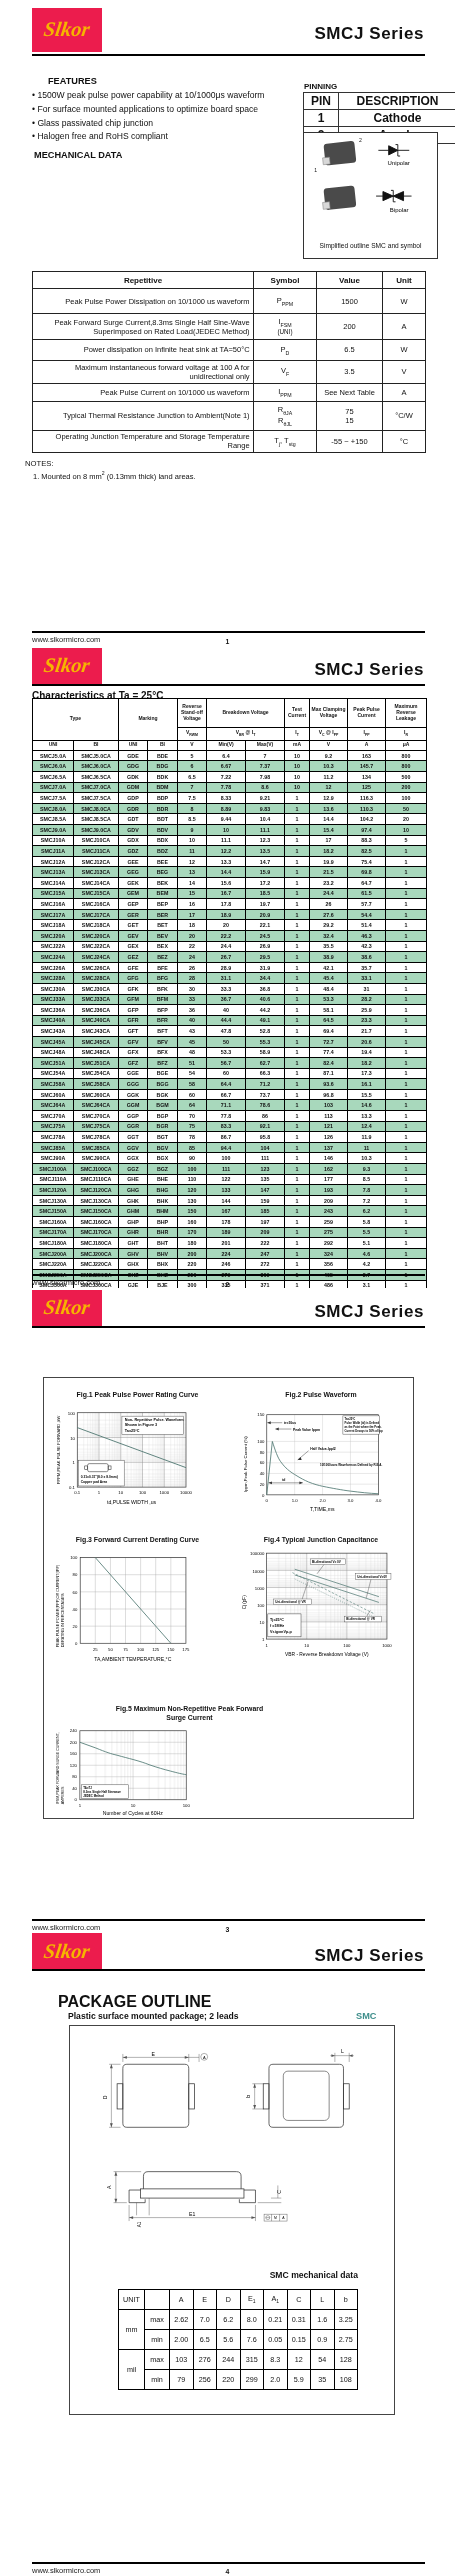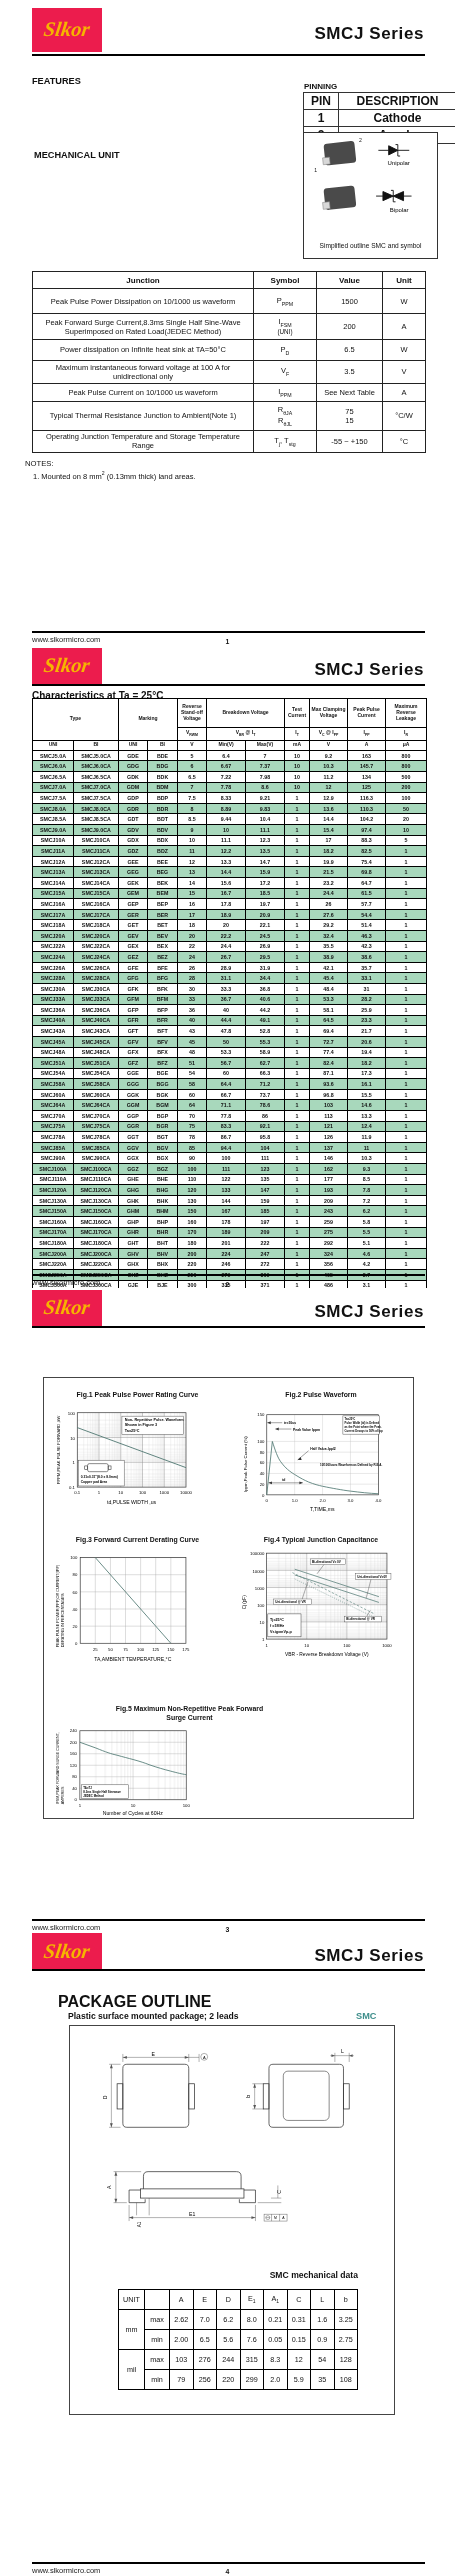--- a/index.html
+++ b/index.html
@@ -15,21 +15,21 @@
   .pageno{position:absolute;left:0;width:455px;text-align:center;font-size:6.9px;font-weight:bold;}
   
   .pintbl{border-collapse:collapse;width:154px;font-size:12px;font-weight:bold;}
   .pintbl td{border:0.9px solid #333;height:12px;text-align:center;}
   
   .outline-box{position:absolute;border:0.9px solid #333;background:#fff;}
   
   .ratings{border-collapse:collapse;width:393px;font-size:7.5px;table-layout:fixed;}
   .ratings td,.ratings th{border:0.9px solid #222;padding:1.1px 3.4px;}
   .ratings .c{text-align:center;}
-  .ratings .pl{text-align:center;}
+  .ratings .pl{text-align:right;}
   .ratings th{font-size:8px;}
   
   .chartbl{border-collapse:collapse;width:393px;table-layout:fixed;font-size:5.3px;font-weight:bold;}
   .chartbl td,.chartbl th{border:0.6px solid #000;text-align:center;padding:0;line-height:1.15;}
   .chartbl thead th{font-size:5px;}
   .chartbl tbody td{height:9.6px;}
   .chartbl tbody tr:nth-child(even) td{background:#a8d8bc;}
   .chartbl,.chartbl tr:first-child th{border-top:1.1px solid #000;}
   .chartbl{border:1.1px solid #000;}
   sub{font-size:70%;}
@@ -44,23 +44,29 @@
 </head>
 <body>
 
 <div class="page" style="height:645px">
   <div class="logo" style="top:7.5px;height:44px">
       <span>Slkor</span>
     </div>
   <div class="series-title" style="top:24px">SMCJ Series</div>
   <div class="rule" style="top:54px"></div>
 
-  <div class="abs b" style="left:32px;top:76px;font-size:9.2px">FEATURES</div>
-
-  <div class="abs b" style="left:34px;top:150px;font-size:9.2px">MECHANICAL UNIT</div>
+  <div class="abs b" style="left:48px;top:76px;font-size:9.2px">FEATURES</div>
+  <div class="abs" style="left:32px;top:89px;font-size:8.6px;line-height:13.8px;width:270px">
+    <div>• 1500W peak pulse power capability at 10/1000μs waveform</div>
+    <div>•  For surface mounted applications to optimize board space</div>
+    <div>•  Glass passivated chip junction</div>
+    <div>• Halogen free and RoHS compliant</div>
+  </div>
+
+  <div class="abs b" style="left:34px;top:150px;font-size:9.2px">MECHANICAL DATA</div>
 
   <div class="abs b" style="left:304px;top:82px;font-size:8px">PINNING</div>
   <table class="pintbl abs" style="left:303px;top:92px">
     <tbody>
         <tr>
       <td style="width:32px">PIN</td>
       <td>DESCRIPTION</td>
     </tr>
     <tr>
       <td>1</td>
@@ -114,21 +120,21 @@
 
   <table class="ratings abs" style="left:32px;top:271px">
     <colgroup>
         <col style="width:221px">
         <col style="width:63px">
         <col style="width:66px">
         <col style="width:43px">
       </colgroup>
     <tbody>
         <tr class="b" style="height:17px">
-      <th>Junction</th>
+      <th>Repetitive</th>
       <th>Symbol</th>
       <th>Value</th>
       <th>Unit</th>
     </tr>
     <tr style="height:25px">
       <td class="pl">Peak Pulse Power Dissipation on 10/1000 us waveform</td>
       <td class="c"><span>P</span><sub>PPM</sub></td>
       <td class="c">1500</td>
       <td class="c">W</td>
     </tr>

